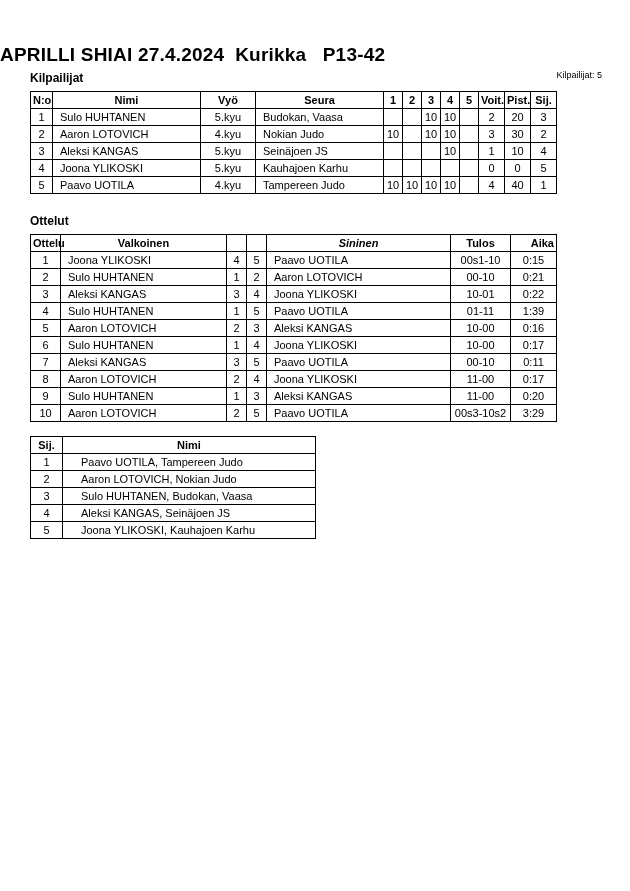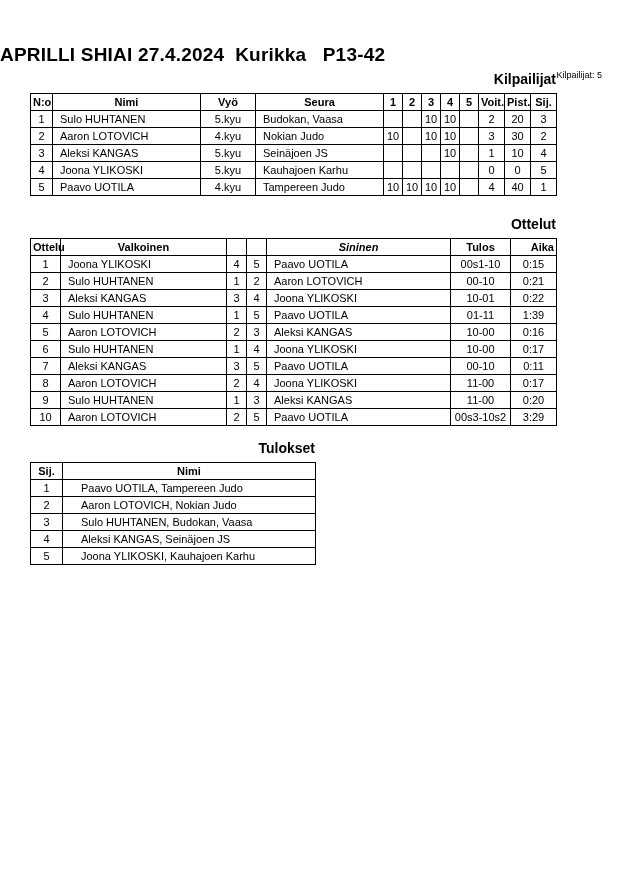--- a/index.html
+++ b/index.html
@@ -29,23 +29,23 @@
     right: 28px;
     font-size: 9px;
   }
 
   .section { margin-left: 30px; }
   .sec-kilpailijat { width: 526px; margin-top: 5px; }
   .sec-ottelut     { width: 526px; margin-top: 20px; }
   .sec-tulokset    { width: 285px; margin-top: 14px; }
 
   .sec-title {
-    text-align: right;
+    text-align: left;
     font-weight: bold;
-    font-size: 14px;
+    font-size: 12px;
   }
 
   table {
     border-collapse: collapse;
     table-layout: fixed;
     margin-top: 6px;
     border: 1px solid #000;
   }
   th, td {
     border: 1px solid #000;
@@ -299,21 +299,20 @@
             <td>5</td>
             <td>Paavo UOTILA</td>
             <td>00s3-10s2</td>
             <td>3:29</td>
           </tr>
         </tbody>
     </table>
   </div>
 
   <div class="section sec-tulokset">
-    <div class="sec-title">Tulokset</div>
     <table class="t-tulokset">
       <thead>
         <tr>
             <th>Sij.</th>
             <th>Nimi</th>
           </tr>
       </thead>
       <tbody>
           <tr>
             <td>1</td>

